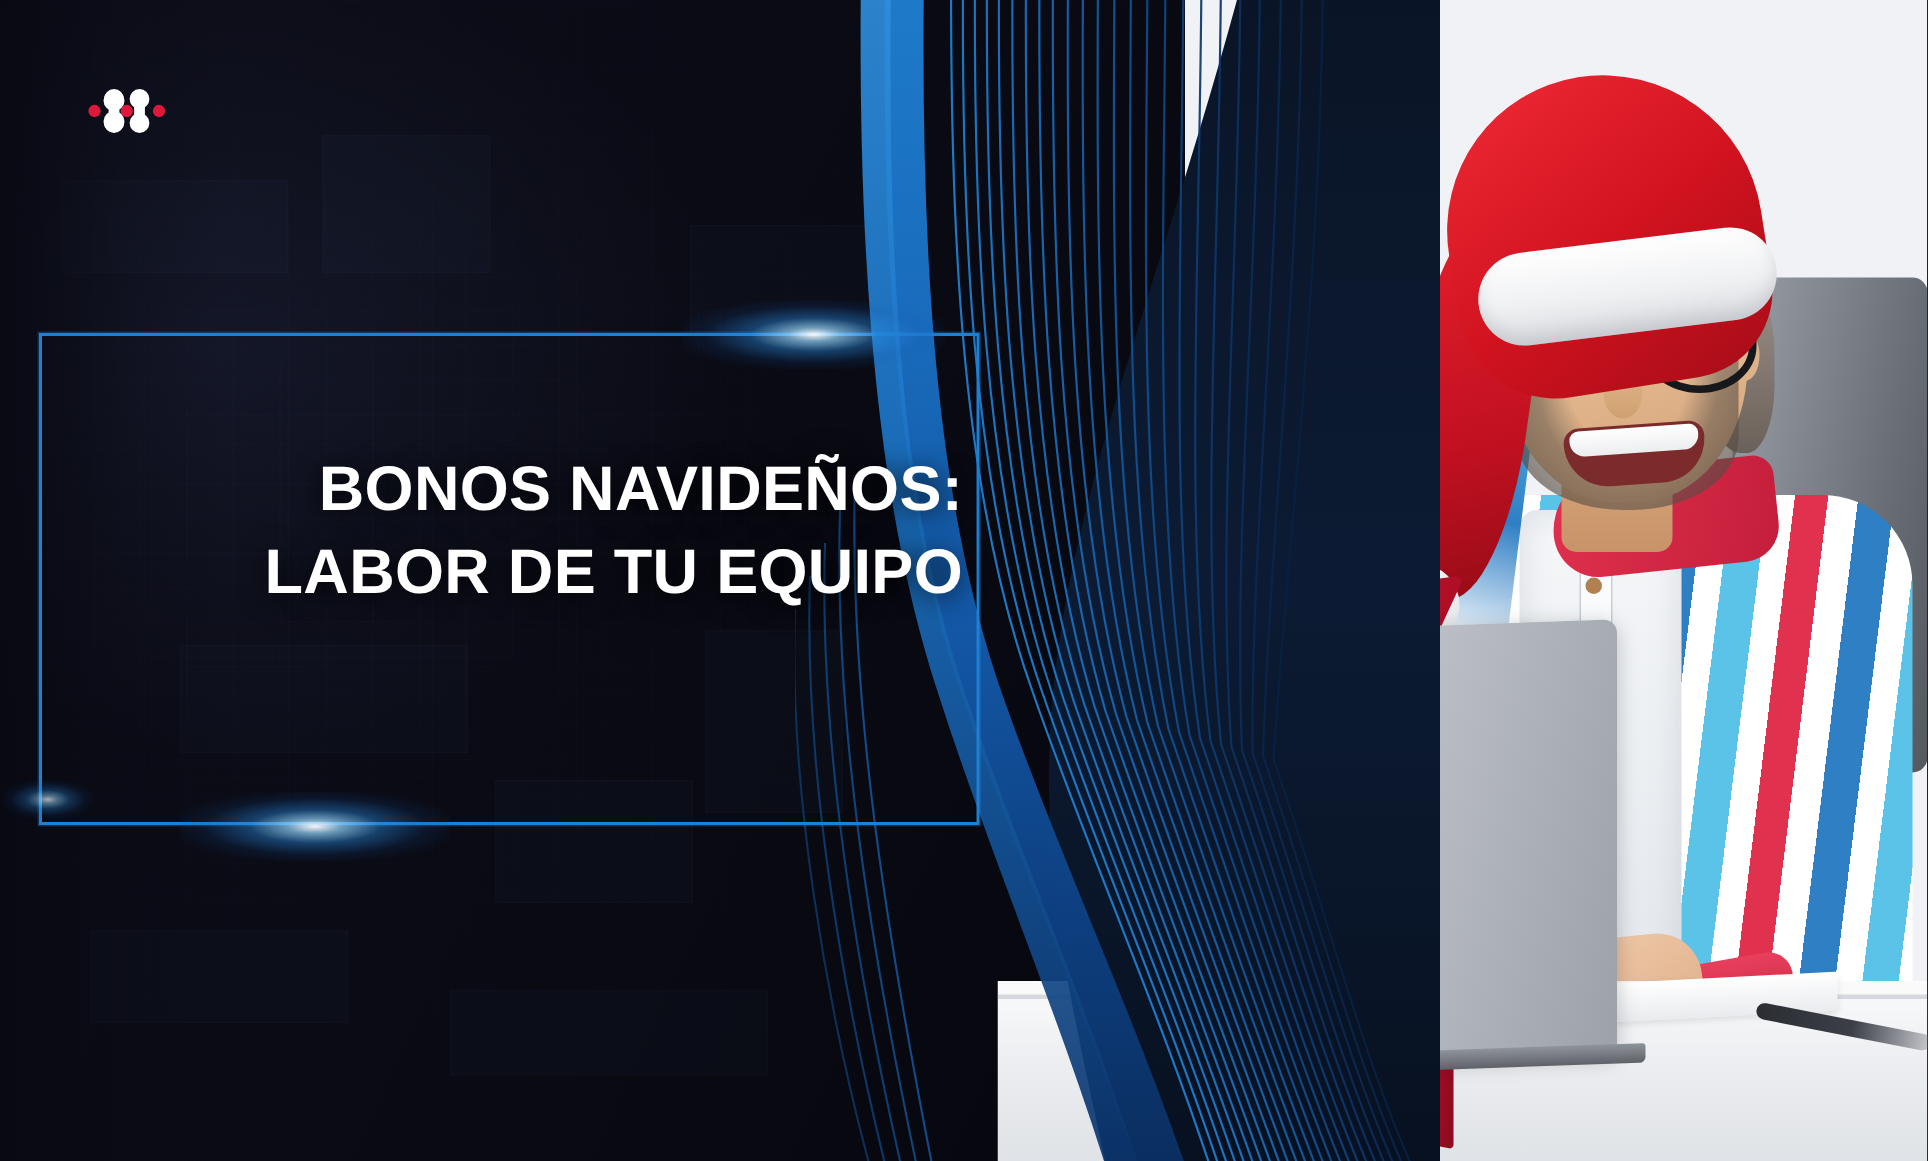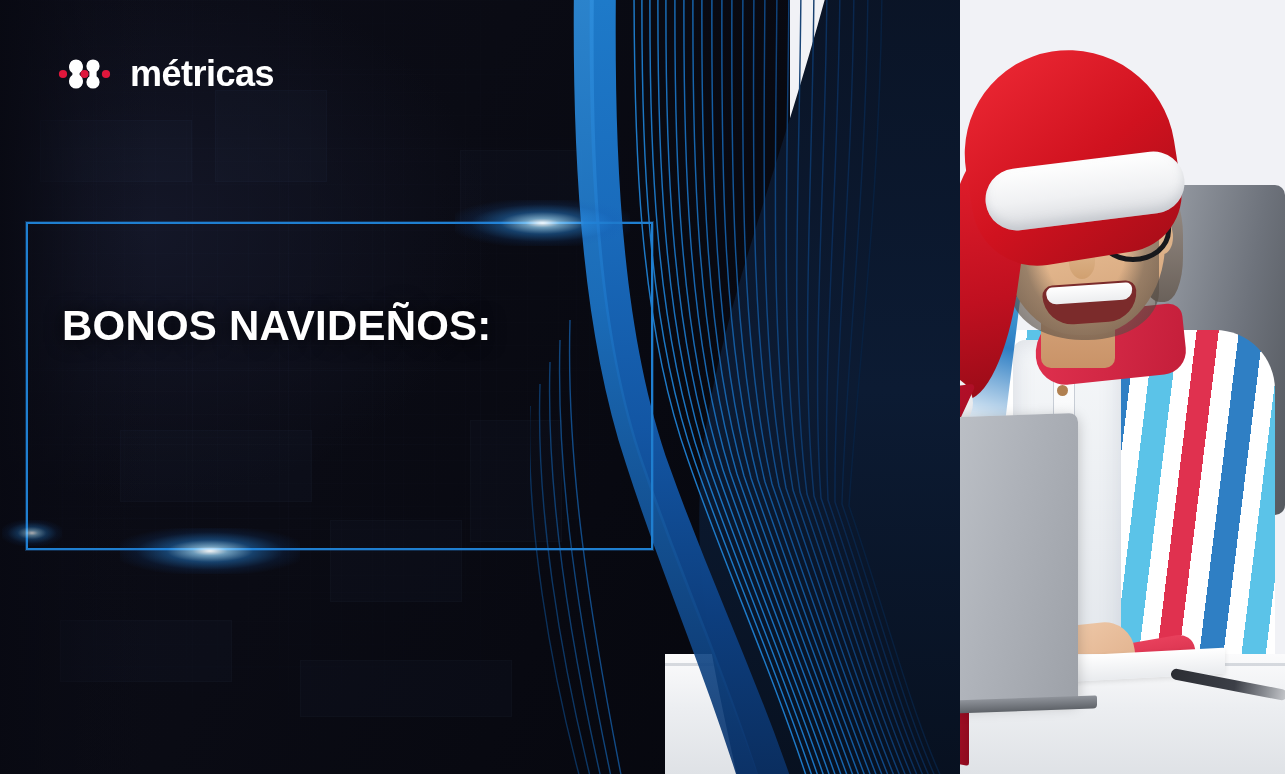--- a/index.html
+++ b/index.html
@@ -113,21 +113,21 @@
     width: 580px;
     color: #ffffff;
     font-size: 42px;
     font-weight: 700;
     line-height: 1.31;
     letter-spacing: .2px;
     text-transform: uppercase;
     z-index: 30;
     text-shadow: 0 2px 18px rgba(0,0,0,.85);
   }
-  .headline .ln { display: block; white-space: nowrap; }
+  .headline .ln { display: block; white-space: nowrap; text-align: right; }
 
   
   .wave {
     position: absolute;
     left: 530px; top: -10px;
     width: 430px; height: 800px;
     z-index: 20;
     pointer-events: none;
   }
 
@@ -602,31 +602,31 @@
     </g>
   </svg>
 
   <div class="frame"></div>
   <div class="flare flare-top"></div>
   <div class="flare flare-bot"></div>
   <div class="flare flare-left"></div>
 
   <h1 class="headline">
     <span class="ln">BONOS NAVIDEÑOS:</span>
+    <span class="ln">LABOR DE TU EQUIPO</span>
   </h1>
 
   <div class="logo">
     <svg class="logo-mark" viewBox="0 0 58 40">
       <path d="M18 6 a7 7 0 1 1 0 14 a0 0 0 0 0 0 0 a7 7 0 1 1 0 14 a7 7 0 1 1 0 -14 a7 7 0 1 1 0 -14 Z" fill="#ffffff"></path>
       <circle cx="18" cy="12" r="6.6" fill="#ffffff"></circle>
       <circle cx="18" cy="28" r="6.6" fill="#ffffff"></circle>
       <rect x="14.4" y="12" width="7.2" height="16" fill="#ffffff"></rect>
       <circle cx="35" cy="12" r="6.6" fill="#ffffff"></circle>
       <circle cx="35" cy="28" r="6.6" fill="#ffffff"></circle>
       <rect x="31.4" y="12" width="7.2" height="16" fill="#ffffff"></rect>
       <circle cx="5" cy="20" r="4.1" fill="#e0173c"></circle>
       <circle cx="26.5" cy="20" r="4.1" fill="#e0173c"></circle>
       <circle cx="48" cy="20" r="4.1" fill="#e0173c"></circle>
     </svg>
-    <span class="logo-text">métricas</span>
   </div>
 
 </div>
 
 </body></html>

